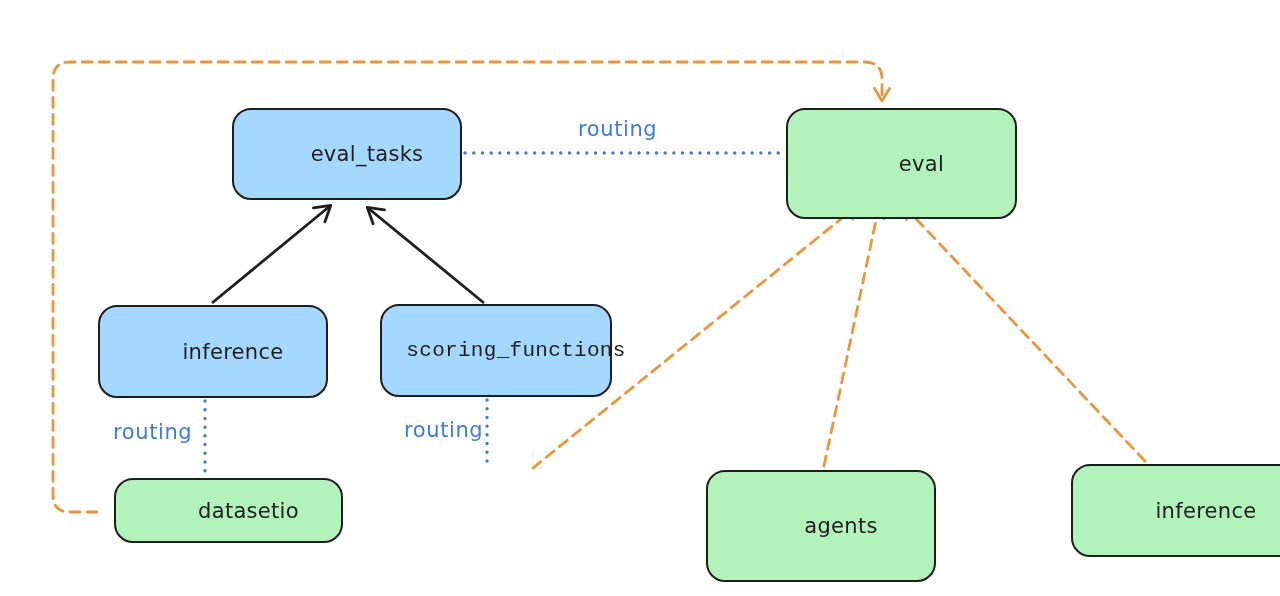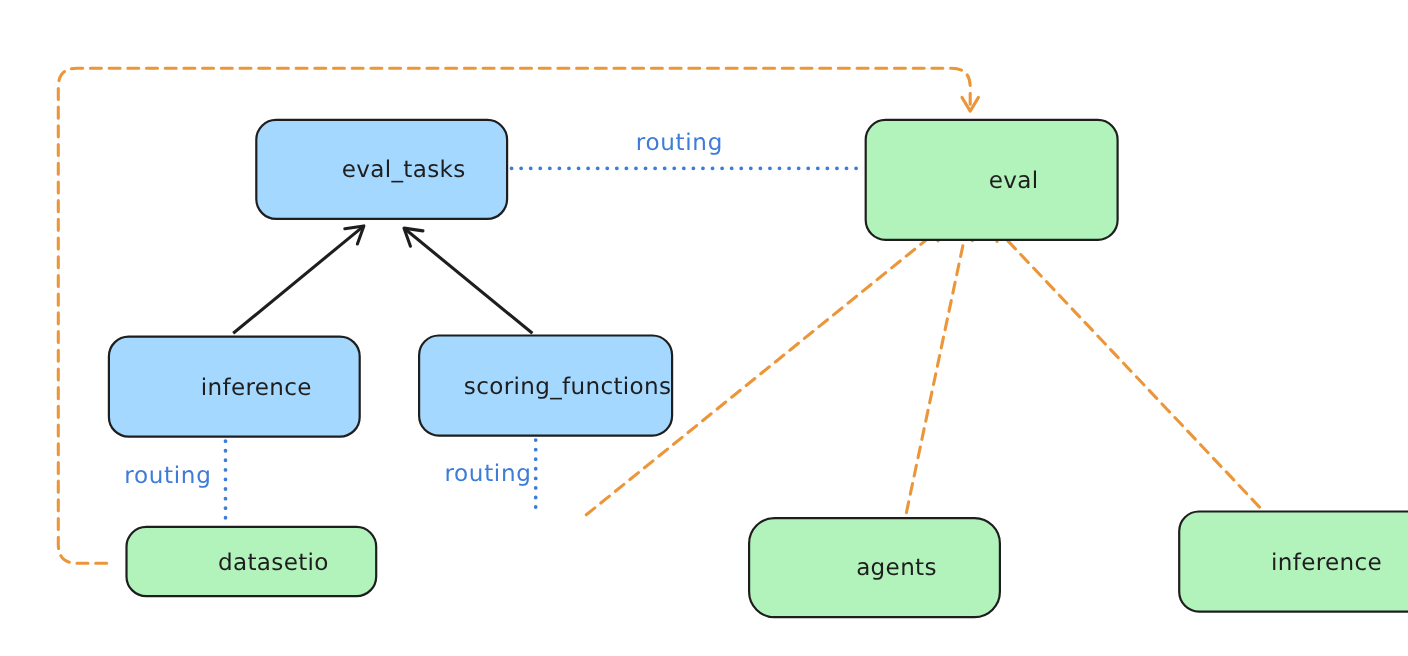--- a/index.html
+++ b/index.html
@@ -51,24 +51,24 @@
 
   .mh-black  { fill: none; stroke: var(--stroke, #1e1e1e); stroke-width: 2.8;
                stroke-linecap: round; stroke-linejoin: round; }
   .mh-orange { fill: none; stroke: var(--orange, #eb9639); stroke-width: 2.8;
                stroke-linecap: round; stroke-linejoin: round; }
 
   
   #node-eval-tasks        { left: 232px; top: 108px; width: 230px; height: 92px; }
   #node-eval              { left: 786px; top: 108px; width: 231px; height: 111px; }
   #node-datasets          { left:  98px; top: 305px; width: 230px; height: 93px; }
-  #node-scoring-functions { left: 380px; top: 304px; width: 232px; height: 93px; }
+  #node-scoring-functions { left: 380px; top: 304px; width: 232px; height: 93px; font-family: Liberation Mono, monospace; }
   #node-datasetio         { left:  114px; top: 478px; width: 229px; height: 65px; }
   #node-scoring           { left: 388px; top: 472px; width: 230px; height: 90px; }
-  #node-agents            { left: 680px; top: 470px; width: 230px; height: 92px; border-radius: 24px; }
+  #node-agents            { left: 706px; top: 470px; width: 230px; height: 112px; }
   #node-inference         { left: 1023px; top: 464px; width: 230px; height: 93px; margin-left: 48px; }
 
   
   #label-routing-top      { left: 578px; top: 117px; }
   #label-routing-datasets { left: 113px; top: 420px; }
   #label-routing-scoring  { left: 404px; top: 418px; }
 </style>
 </head>
 <body>
 

